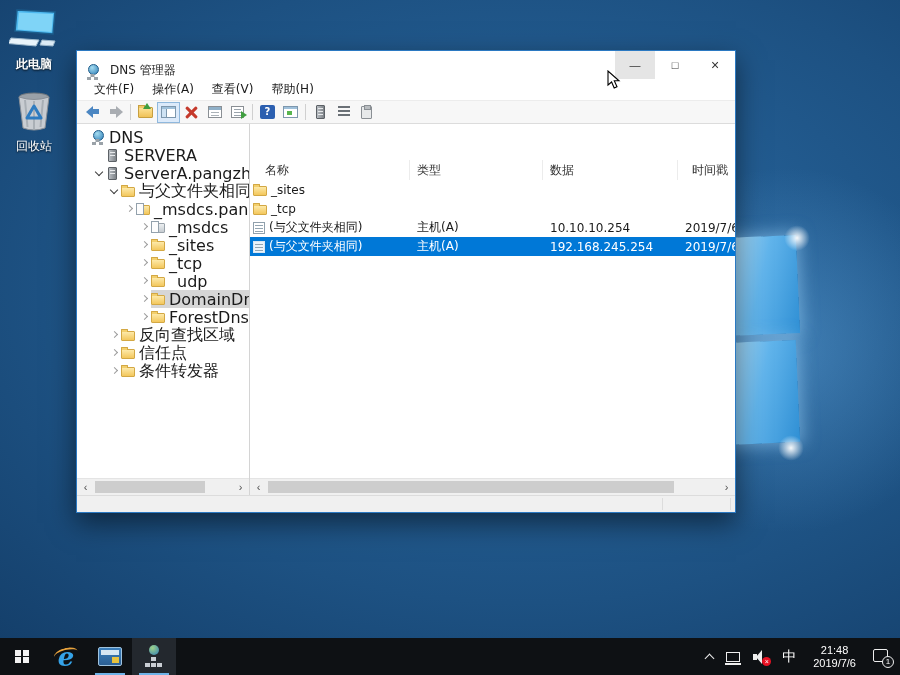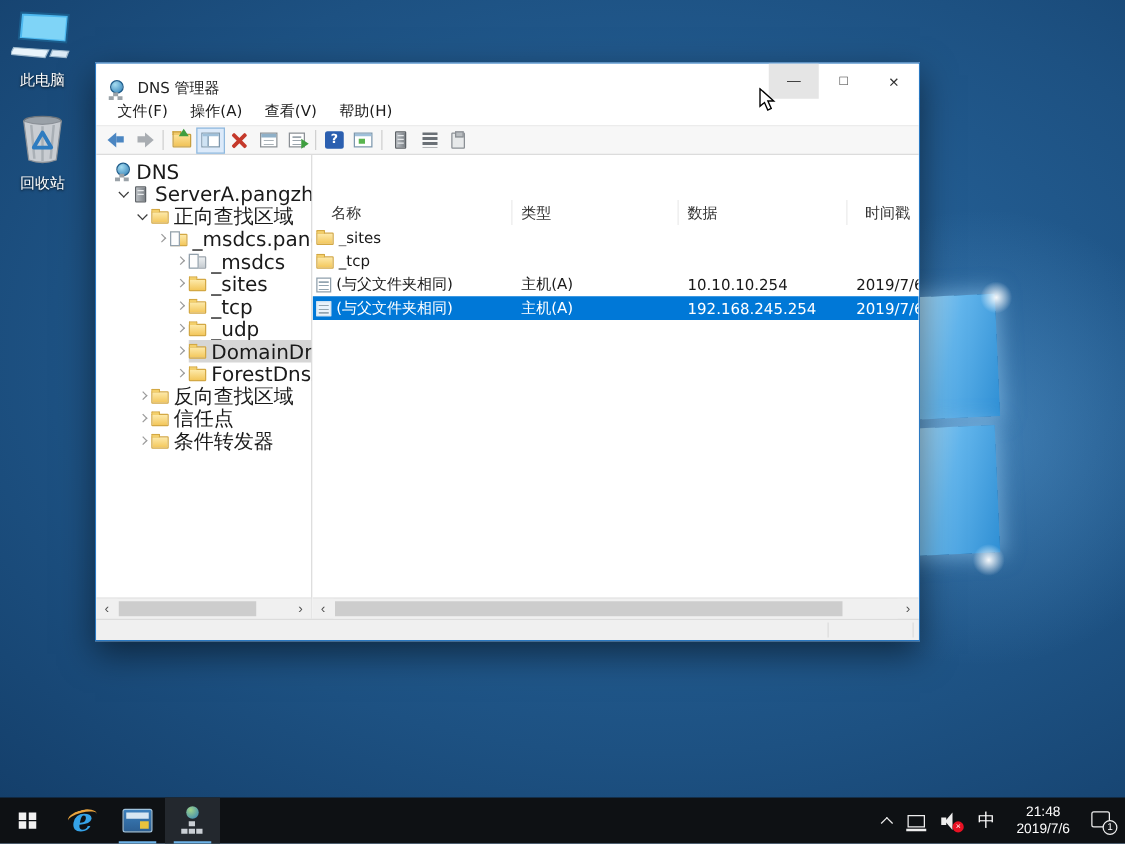--- a/index.html
+++ b/index.html
@@ -17,21 +17,21 @@
     box-shadow:0 0 16px 3px rgba(150,205,245,.55); }
   .logo-pane.top { left:703px; top:237px; width:95px; height:98px; }
   .logo-pane.bottom { left:701px; top:342px; width:97px; height:102px; }
   .sparkle { position:absolute; width:30px; height:30px;
     background:radial-gradient(circle, rgba(255,255,255,.95), rgba(255,255,255,0) 60%); }
   .sp1 { left:782px; top:223px; } .sp2 { left:776px; top:433px; }
 
   
   .desk-icon { position:absolute; width:62px; text-align:center; cursor:default; }
   .desk-icon .dlabel { margin-top:2px; color:#fff; font-size:12px; text-shadow:0 1px 2px rgba(0,0,0,.85); }
-  .di-this-pc { left:3px; top:8px; } .di-recycle { left:3px; top:90px; }
+  .di-this-pc { left:3px; top:8px;font-weight:bold; } .di-recycle { left:3px; top:90px; }
 
   
   .win { position:absolute; left:76px; top:50px; width:660px; height:463px;
     background:#fff; border:1px solid #2b79c2;
     box-shadow:0 10px 26px rgba(0,0,0,.5); font-size:12px; color:#1a1a1a; z-index:10; }
   .titlebar { height:28px; display:flex; align-items:flex-end; background:#fff; }
   .title-icon { margin-left:9px; }
   .title-text { margin-left:6px; font-size:12px; color:#222; flex:1; }
   .cap-btn { width:40px; height:28px; display:flex; align-items:center; justify-content:center;
     font-size:12px; color:#333; background:transparent; border:0; }
@@ -265,31 +265,38 @@
       <div class="tree-pane">
         <div class="tree-body">
             <div class="tree-item" style="padding-left: 2px;">
               <span class="chev none"></span>
               <span class="hlwrap">
                 <span class="ti i-dns"></span>
                 <span class="tlabel">DNS</span>
               </span>
             </div>
             <div class="tree-item" style="padding-left: 17px;">
+              <span class="chev none"></span>
+              <span class="hlwrap">
+                <span class="ti i-server"></span>
+                <span class="tlabel">SERVERA</span>
+              </span>
+            </div>
+            <div class="tree-item" style="padding-left: 17px;">
               <span class="chev open"></span>
               <span class="hlwrap">
                 <span class="ti i-server"></span>
                 <span class="tlabel">ServerA.pangzhan.net</span>
               </span>
             </div>
             <div class="tree-item" style="padding-left: 32px;">
               <span class="chev open"></span>
               <span class="hlwrap">
                 <span class="ti i-folder"></span>
-                <span class="tlabel">正向查找区域</span>
+                <span class="tlabel">与父文件夹相同</span>
               </span>
             </div>
             <div class="tree-item" style="padding-left: 47px;">
               <span class="chev closed"></span>
               <span class="hlwrap">
                 <span class="ti i-zone"></span>
                 <span class="tlabel">_msdcs.pangzhan.net</span>
               </span>
             </div>
             <div class="tree-item" style="padding-left: 62px; text-align: right;">

